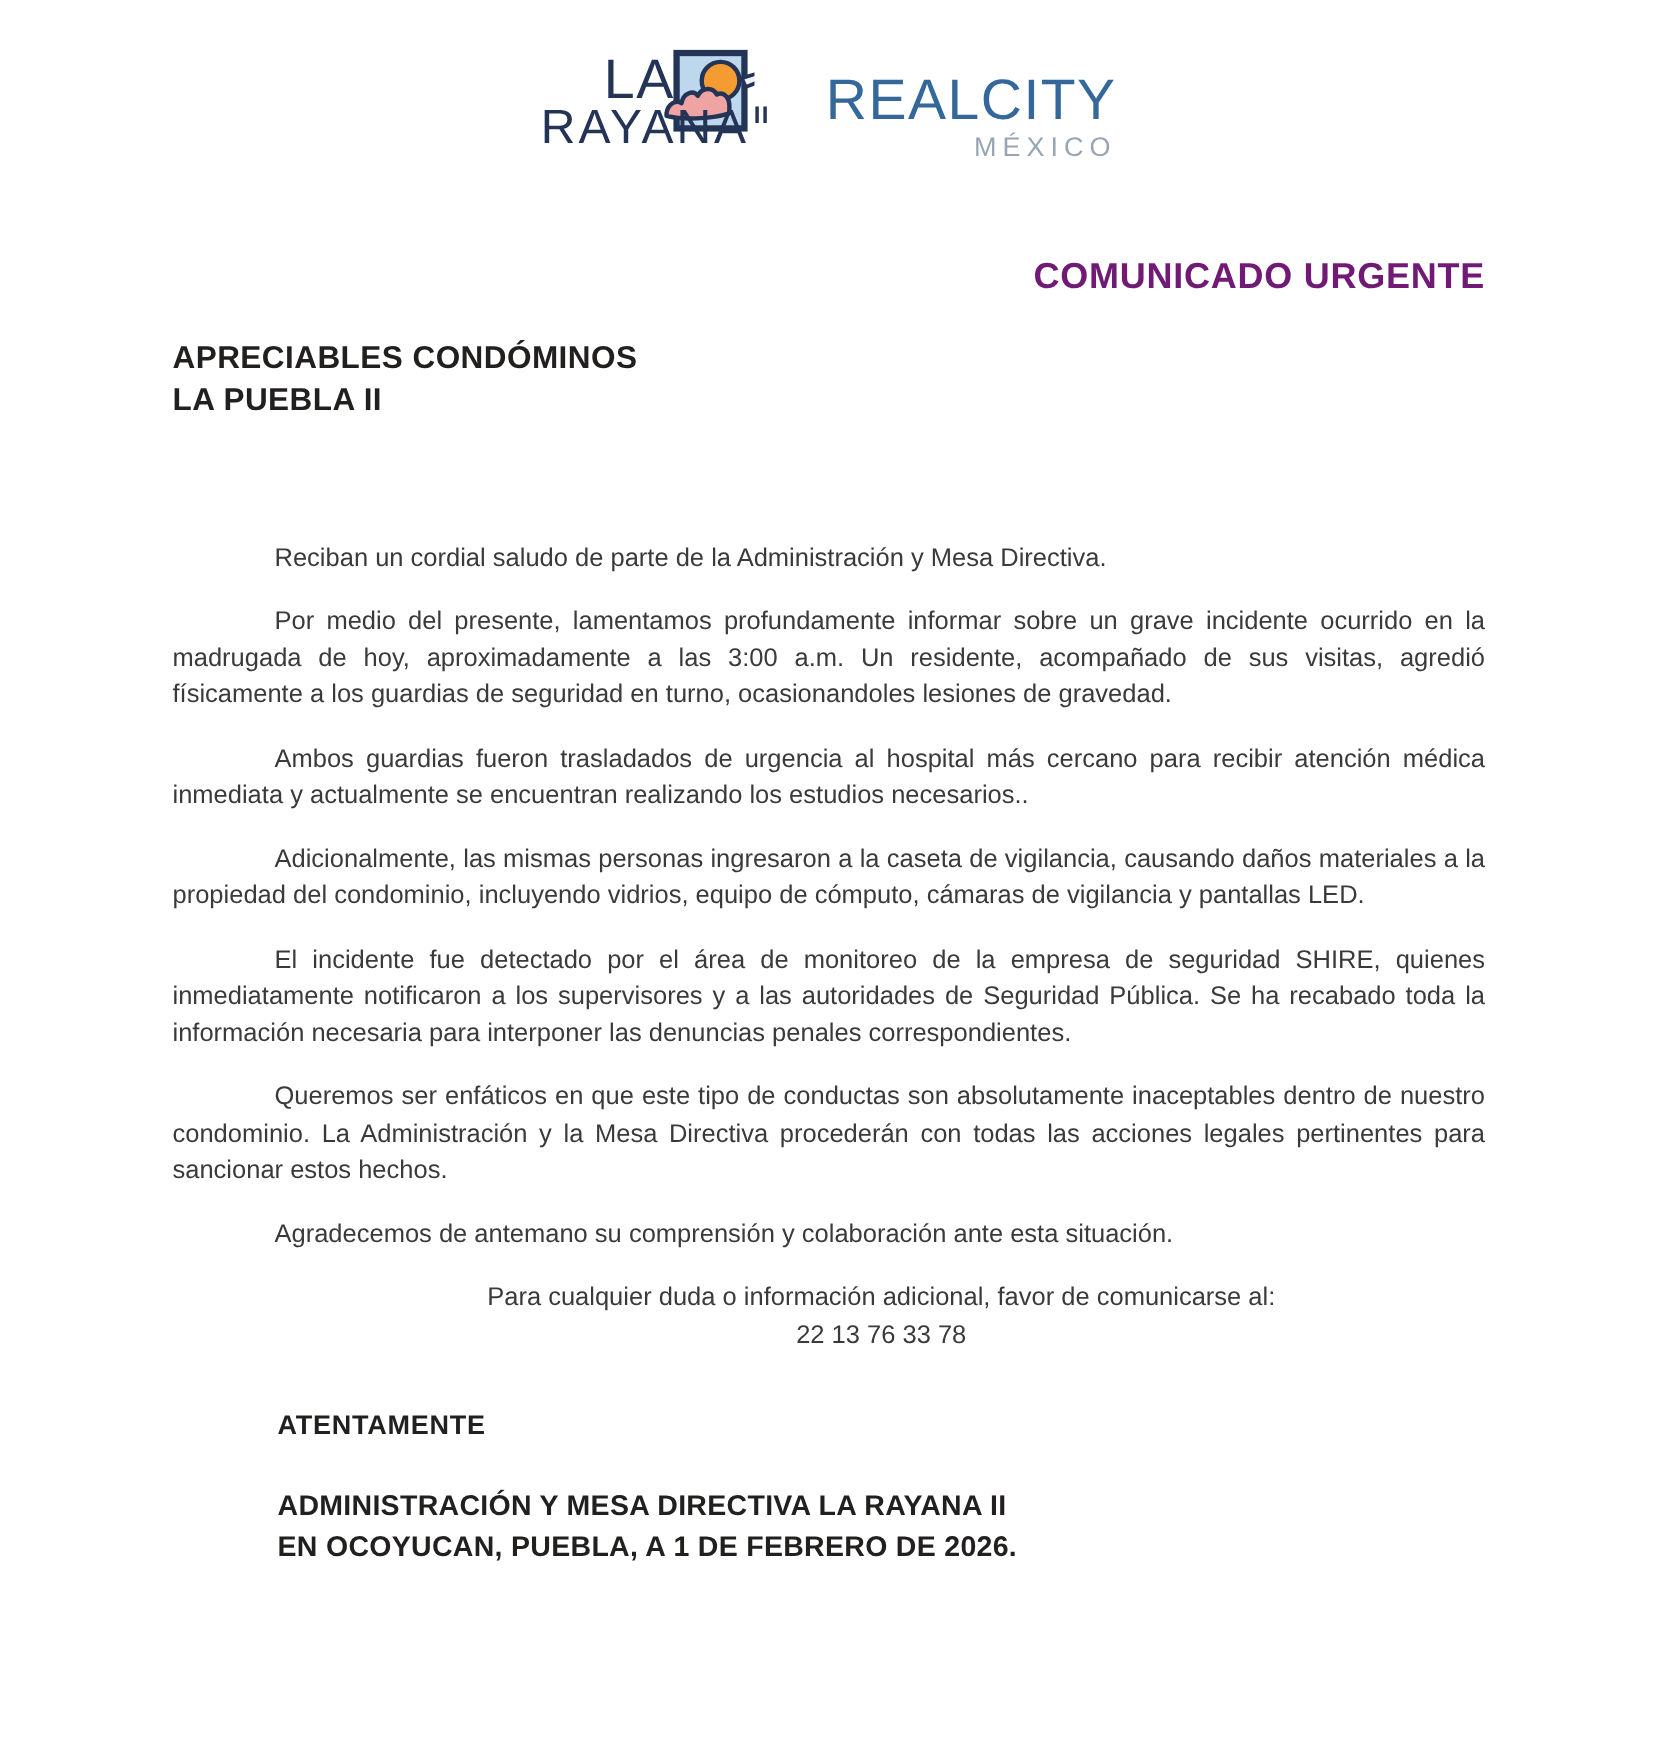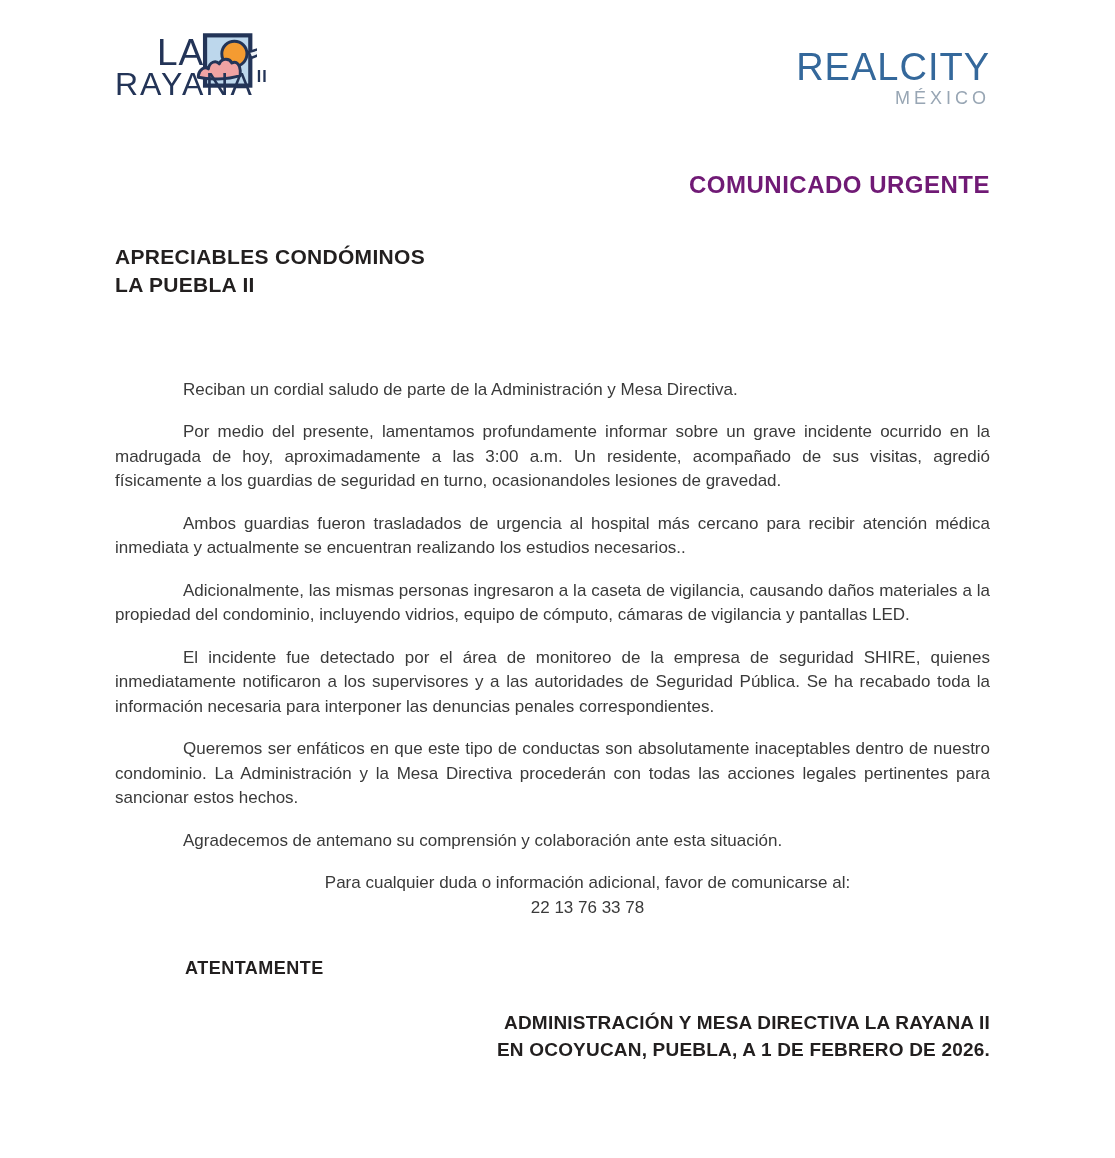--- a/index.html
+++ b/index.html
@@ -10,21 +10,21 @@
     background: #ffffff;
     font-family: "Liberation Sans", sans-serif;
     overflow: hidden;
     box-sizing: border-box;
     padding: 30px 125px 0 115px;
   }
 
   
   .header {
     display: flex;
-    justify-content: space-between;
+    justify-content: center;
     align-items: flex-start;
     height: 95px;
   }
 
   
   .logo-rayana { position: relative; width: 190px; height: 92px; color: #233457; }
   .lr-la {
     position: absolute; left: 42px; top: 2px;
     font-size: 37px; font-weight: 400; letter-spacing: 1px; color: #233457;
   }
@@ -53,21 +53,21 @@
   
   .title {
     margin-top: 46px;
     text-align: right;
     color: #701a75;
     font-weight: 700;
     font-size: 24px;
     letter-spacing: 0.5px;
   }
   .recipient {
-    margin-top: 44px;
+    margin-top: 26px;
     color: #221f1f;
     font-weight: 700;
     font-size: 21px;
     line-height: 1.35;
     letter-spacing: 0.3px;
   }
 
   
   .body-text { margin-top: 78px; color: #3a3a3a; font-size: 17px; }
   .para {
@@ -92,21 +92,21 @@
     text-align: left;
     color: #221f1f;
     font-weight: 700;
     font-size: 18px;
     letter-spacing: 0.5px;
   }
 
   .signature {
     margin-top: 30px;
     padding-left: 70px;
-    text-align: right;
+    text-align: left;
     color: #221f1f;
     font-weight: 700;
     font-size: 19px;
     line-height: 27px;
     letter-spacing: 0.2px;
   }
 </style>
 </head>
 <body>
 

